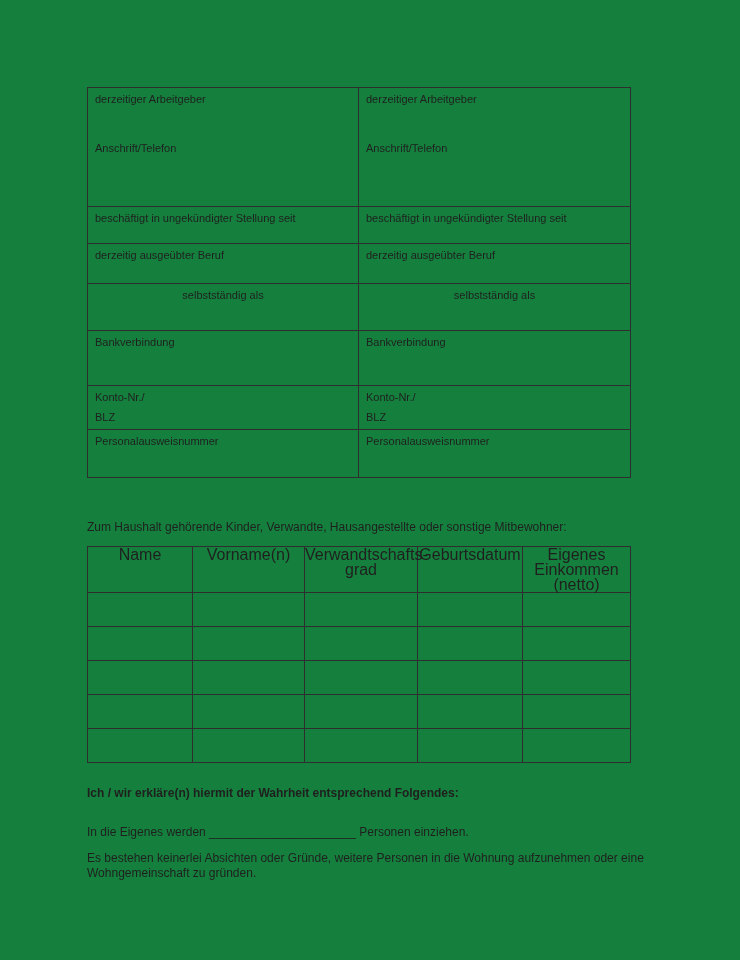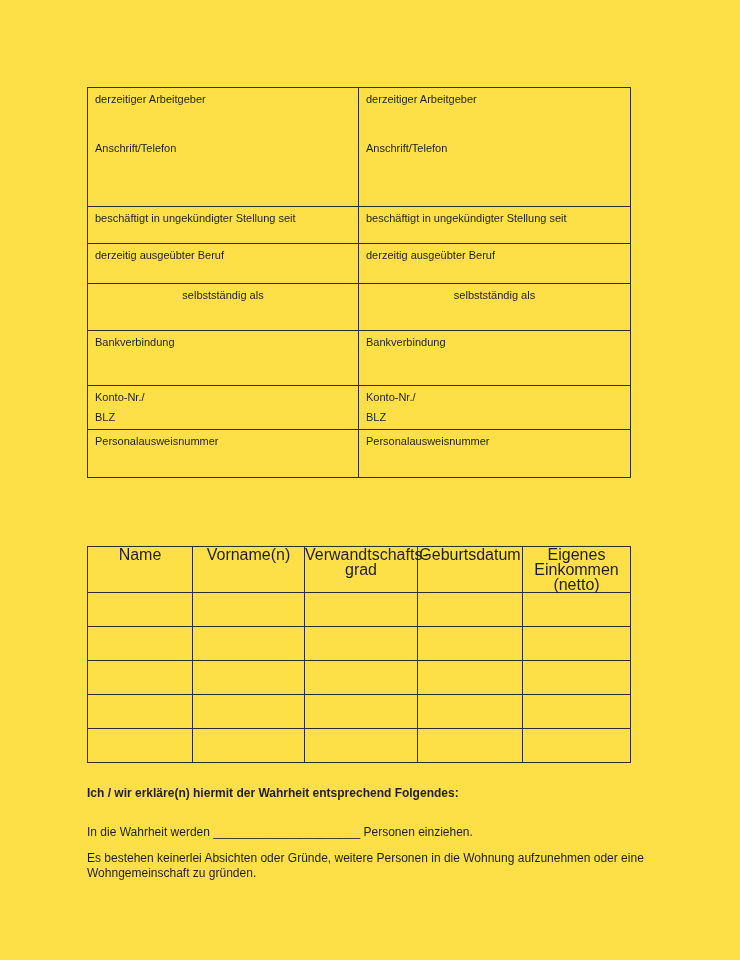--- a/index.html
+++ b/index.html
@@ -1,21 +1,21 @@
 <!DOCTYPE html>
 <html><head>
 <meta charset="utf-8">
 <style>
   * { margin: 0; padding: 0; box-sizing: border-box; }
   html, body { background: #ffffff; }
   .page {
     position: relative;
     width: 740px;
     height: 960px;
-    background: #fde047;
+    background: #15803d;
     color: #1f1f1f;
     font-family: "Liberation Sans", "DejaVu Sans", sans-serif;
     overflow: hidden;
   }
   table {
     position: absolute;
     border-collapse: collapse;
     table-layout: fixed;
   }
 
@@ -157,20 +157,21 @@
           <td>
             <div class="lbl">Personalausweisnummer</div>
           </td>
           <td>
             <div class="lbl">Personalausweisnummer</div>
           </td>
         </tr>
       </tbody>
   </table>
 
+  <div class="household-intro">Zum Haushalt gehörende Kinder, Verwandte, Hausangestellte oder sonstige Mitbewohner:</div>
 
   <table id="household-table">
     <colgroup>
         <col style="width: 105px;">
         <col style="width: 112px;">
         <col style="width: 113px;">
         <col style="width: 105px;">
         <col style="width: 108px;">
       </colgroup>
     <thead>
@@ -220,20 +221,20 @@
           <td></td>
           <td></td>
           <td></td>
         </tr>
       </tbody>
   </table>
 
   <div class="decl-heading">Ich / wir erkläre(n) hiermit der Wahrheit entsprechend Folgendes:</div>
 
   <div class="decl-line1">
-    <span>In die Wahrheit werden</span>
+    <span>In die Eigenes werden</span>
     <span class="blank">______________________</span>
     <span>Personen einziehen.</span>
   </div>
 
   <div class="decl-para">Es bestehen keinerlei Absichten oder Gründe, weitere Personen in die Wohnung aufzunehmen oder eine Wohngemeinschaft zu gründen.</div>
 
 </div>
 
 </body></html>

